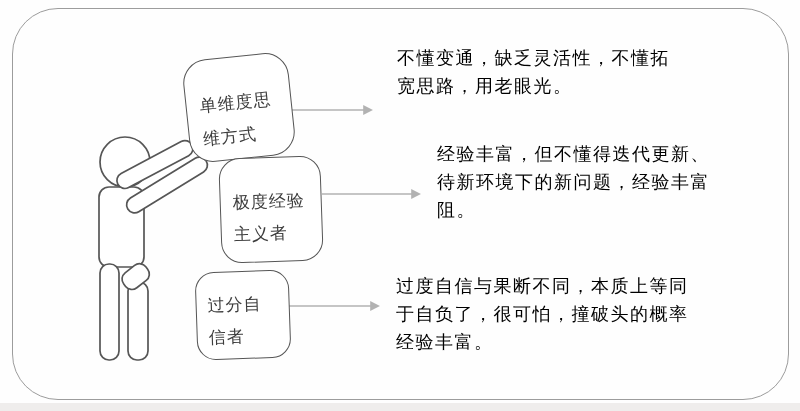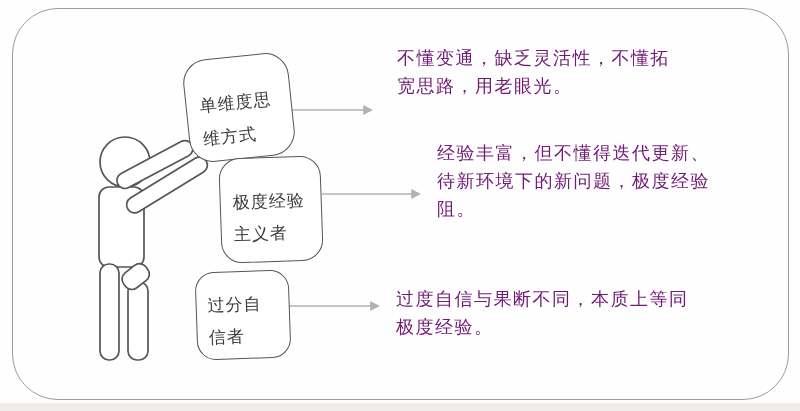--- a/index.html
+++ b/index.html
@@ -19,26 +19,26 @@
     border:1.8px solid #565656;color:#3c3c3c;
     font-size:17px;letter-spacing:1px;line-height:33px;
   }
   .box1{left:186px;top:56px;width:106px;height:103px;border-radius:24px;
         transform:rotate(-6deg);padding:29px 0 0 13px;}
   .box2{left:220px;top:157px;width:102px;height:105px;border-radius:21px;
         transform:rotate(-2deg);padding:28px 0 0 12px;line-height:32px;}
   .box3{left:196px;top:271px;width:94px;height:88px;border-radius:19px;
         transform:rotate(-2deg);padding:17px 0 0 11px;line-height:32px;}
   .note{
-    position:absolute;color:#701a75;font-size:18px;
+    position:absolute;color:#000000;font-size:18px;
     line-height:28px;letter-spacing:1.5px;white-space:nowrap;
   }
   .note1{left:397px;top:44px;}
-  .note2{left:437px;top:140px;font-family:Liberation Mono, monospace;}
-  .note3{left:396px;top:285px;}
+  .note2{left:437px;top:140px;}
+  .note3{left:396px;top:272px;}
   .bottom-strip{
     position:absolute;left:0;bottom:0;width:800px;height:8px;
     background:#efedec;
   }
 </style>
 </head>
 <body>
 
 <div class="canvas">
 
@@ -83,24 +83,25 @@
     <div>信者</div>
   </div>
 
   <div class="note note1">
     <div>不懂变通，缺乏灵活性，不懂拓</div>
     <div>宽思路，用老眼光。</div>
   </div>
 
   <div class="note note2">
     <div>经验丰富，但不懂得迭代更新、</div>
-    <div>待新环境下的新问题，极度经验</div>
+    <div>待新环境下的新问题，经验丰富</div>
     <div>阻。</div>
   </div>
 
   <div class="note note3">
     <div>过度自信与果断不同，本质上等同</div>
-    <div>极度经验。</div>
+    <div>于自负了，很可怕，撞破头的概率</div>
+    <div>经验丰富。</div>
   </div>
 
   <div class="bottom-strip"></div>
 
 </div>
 
 </body></html>

